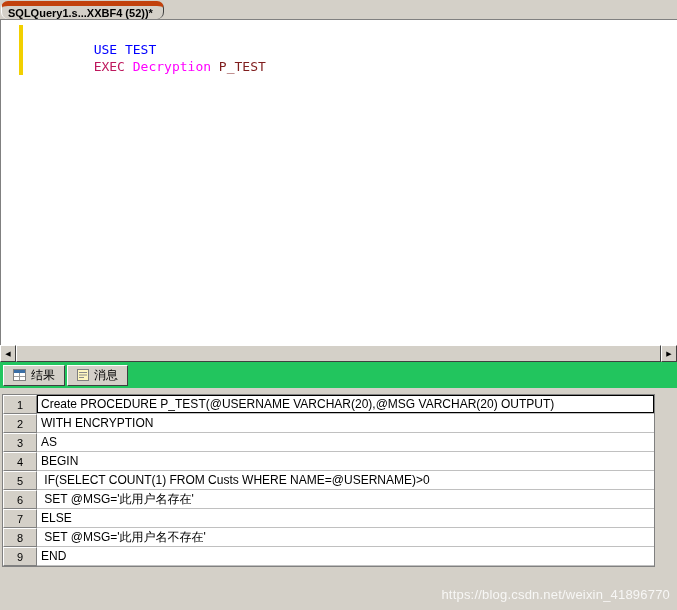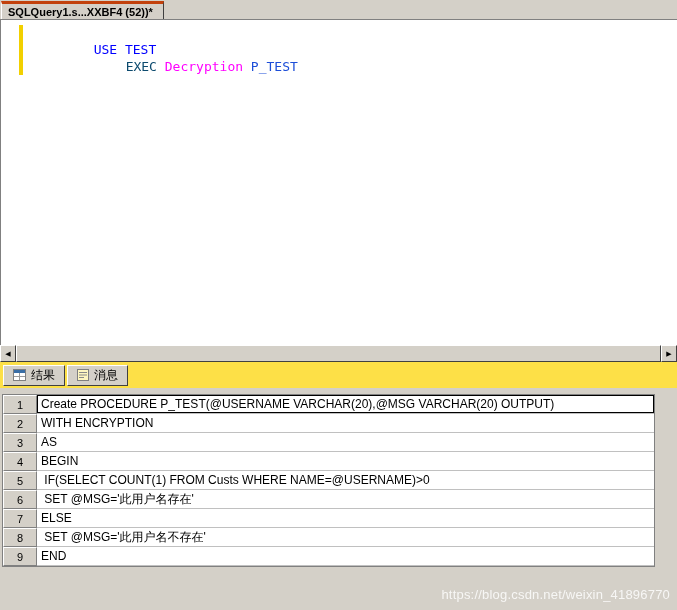--- a/index.html
+++ b/index.html
@@ -5,23 +5,24 @@
   * { margin:0; padding:0; box-sizing:border-box; }
   html,body { width:677px; height:610px; }
   body { font-family:"Liberation Sans", sans-serif; background:#d4d0c8; }
 
   .screen { position:relative; width:677px; height:610px; background:#d4d0c8; overflow:hidden; }
 
   
   .tabstrip { height:19px; display:flex; align-items:flex-end; padding-left:1px; background:#d4d0c8; }
   .doc-tab {
     height:18px; display:flex; align-items:center; padding:0 10px 0 6px;
-    background:#d4d0c8; border-top:3px solid #c2410c; border-left:1px solid #ffffff;
+    background:#d4d0c8; border-top:5px solid #c2410c; border-left:1px solid #ffffff;
     border-right:1px solid #404040; font-size:11px; font-weight:bold; color:#000;
     white-space:nowrap;
+    border-radius:7px;
   }
 
   
   .editor {
     position:relative; height:326px; background:#ffffff;
     border-left:1px solid #808080; border-top:1px solid #808080;
   }
   .change-bar { position:absolute; left:18px; top:5px; width:4px; height:50px; }
   .code {
     position:absolute; left:30px; top:4px; right:4px; bottom:4px;
@@ -33,21 +34,21 @@
   .hscroll { height:17px; display:flex; background:#d4d0c8; }
   .sb-btn {
     width:16px; height:17px; background:#d4d0c8;
     border:1px solid; border-color:#ffffff #404040 #404040 #ffffff;
     display:flex; align-items:center; justify-content:center;
     font-size:7px; color:#000;
   }
   .sb-thumb { flex:1; background:#d4d0c8; border:1px solid; border-color:#ffffff #404040 #404040 #ffffff; }
 
   
-  .res-tabs { height:26px; display:flex; align-items:center; gap:2px; padding:2px 12px 2px 3px; background:#fde047; }
+  .res-tabs { height:26px; display:flex; align-items:center; gap:2px; padding:2px 12px 2px 3px; background:#22c55e; }
   .res-tab {
     display:inline-flex; align-items:center; gap:5px; height:21px; padding:0 9px;
     background:#d4d0c8; border:1px solid; border-color:#ffffff #404040 #404040 #ffffff;
     font-size:12px; color:#000; cursor:default;
   }
   .res-tab .ticon { display:inline-block; line-height:0; }
 
   
   .grid { position:absolute; left:2px; top:394px; width:653px; background:#ffffff; border:1px solid #808080; }
   .grid-header { display:flex; height:18px; }
@@ -92,21 +93,21 @@
     </div>
   </div>
 
   <div class="editor">
     <div class="change-bar" style="background:#f2d000"></div>
     <div class="code">
       <div class="code-line">
         <span style="color: rgb(0, 0, 255);">USE </span><span style="color: rgb(0, 0, 255);">TEST</span>
       </div>
       <div class="code-line">
-        <span style="color: #0c4a6e; margin-left: 32px;">EXEC </span><span style="color: rgb(255, 0, 255);">Decryption </span><span style="color: #1d4ed8; margin-top: 20px;">P_TEST</span>
+        <span style="color: #be185d;">EXEC </span><span style="color: rgb(255, 0, 255);">Decryption </span><span style="color: #7f1d1d; margin-top: 20px;">P_TEST</span>
       </div>
     </div>
   </div>
 
   <div class="hscroll">
     <div class="sb-btn">
       <span>◀</span>
     </div>
     <div class="sb-thumb"></div>
     <div class="sb-btn">

